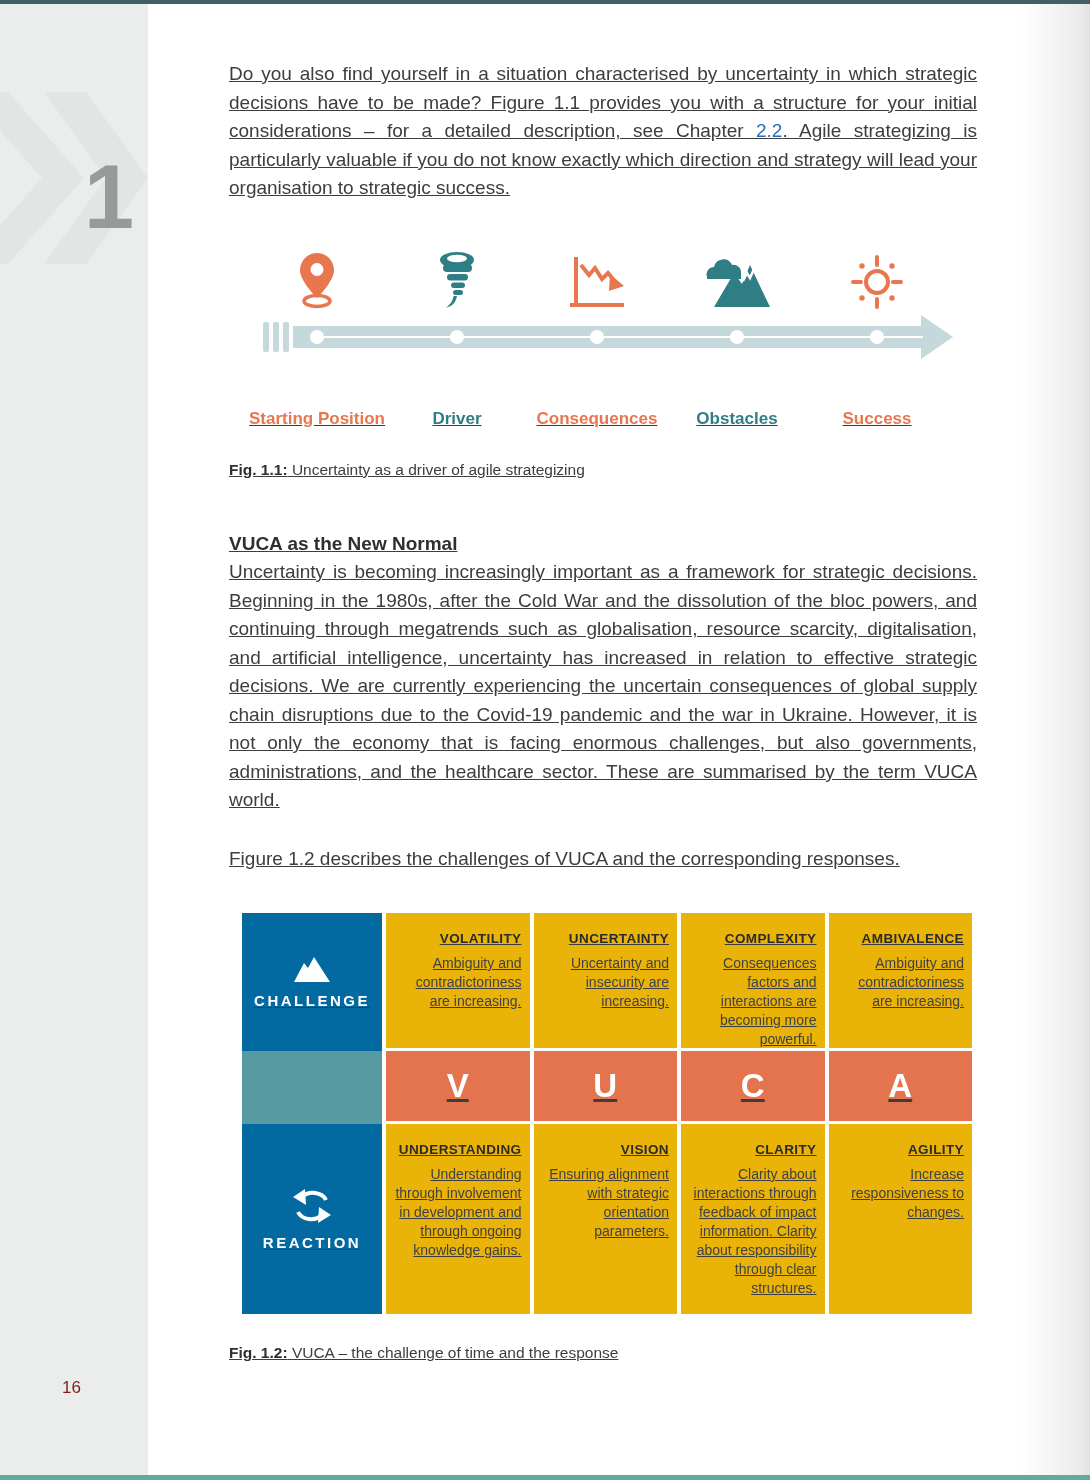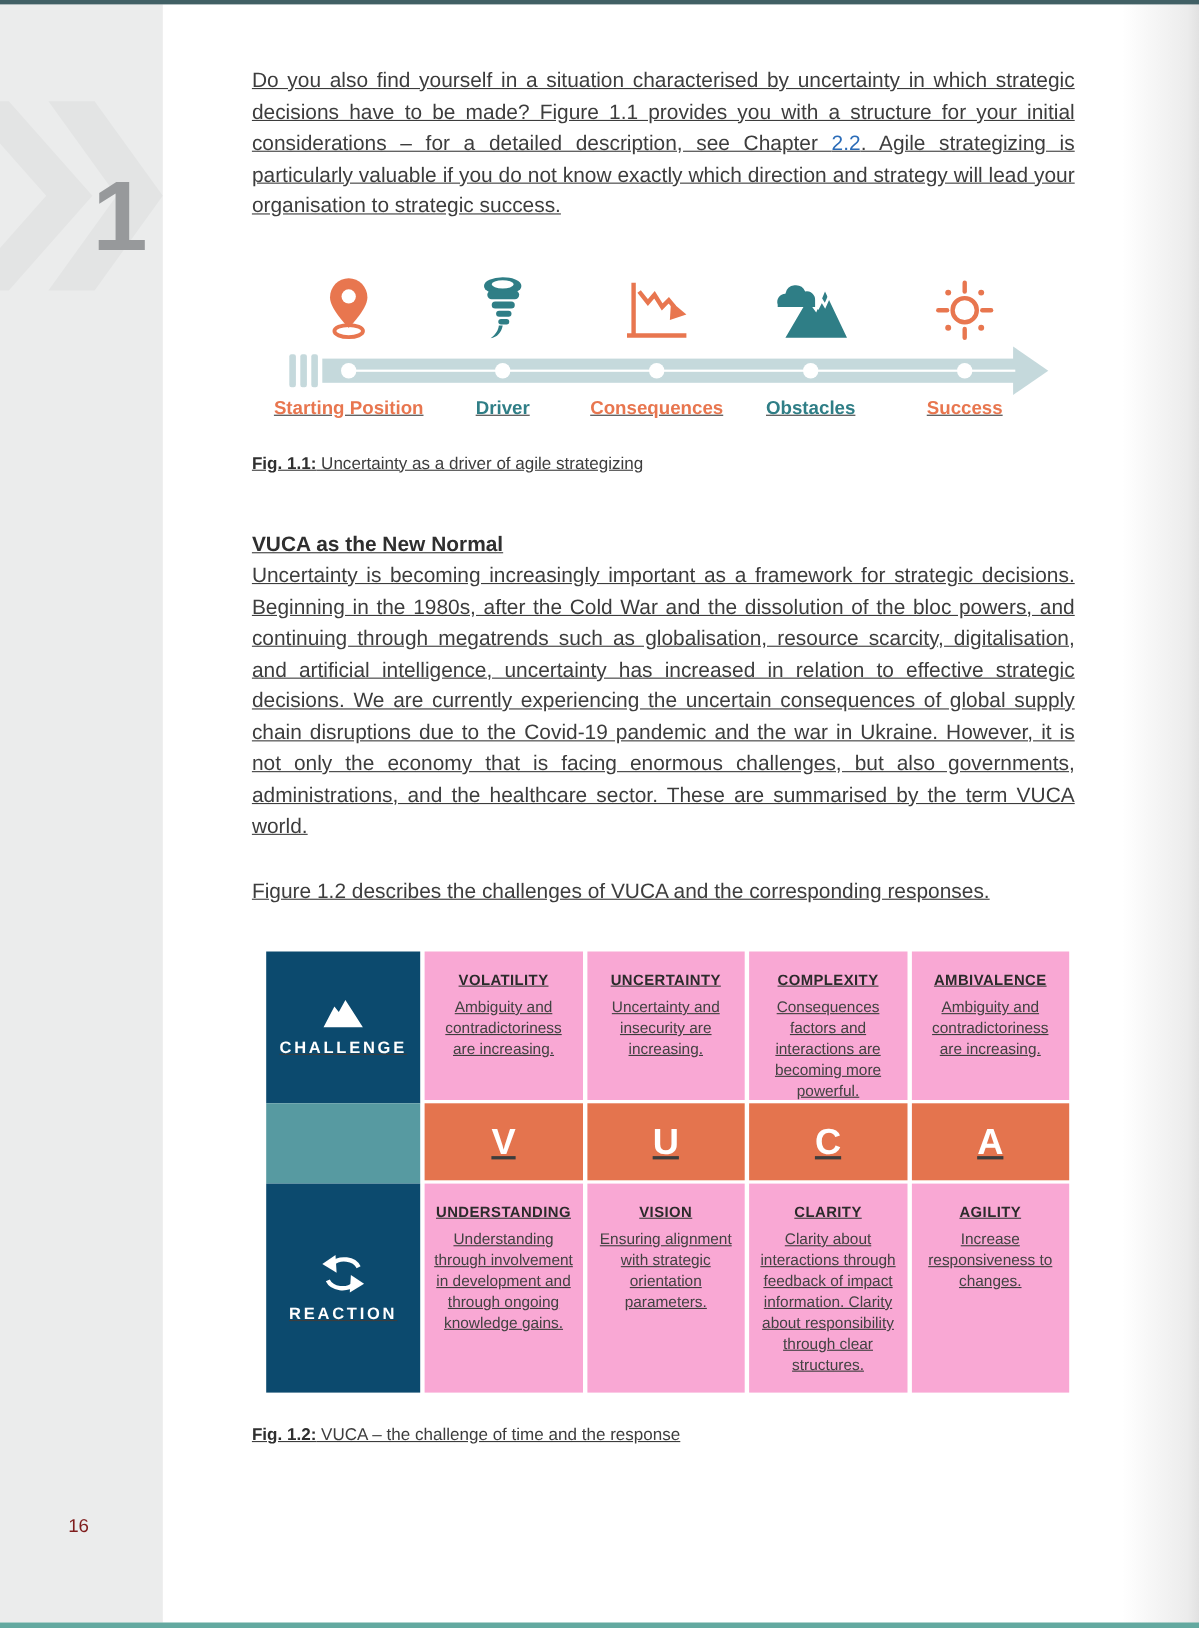--- a/index.html
+++ b/index.html
@@ -30,30 +30,30 @@
   .icons-row{display:flex;padding-left:18px;}
   .icon-slot{width:140px;height:64px;display:flex;justify-content:center;align-items:flex-end;}
   .timeline{position:relative;height:44px;margin-top:6px;}
   .tl-bar{position:absolute;top:7px;width:6px;height:30px;border-radius:2px;background:#c5d9dc;}
   .tl-shaft{position:absolute;left:64px;right:54px;top:11px;height:22px;background:#c5d9dc;}
   .tl-head{position:absolute;right:24px;top:0;width:0;height:0;
     border-left:32px solid #c5d9dc;border-top:22px solid transparent;border-bottom:22px solid transparent;}
   .tl-line{position:absolute;left:88px;width:606px;top:21px;height:2px;background:#ffffff;}
   .tl-dot{position:absolute;top:15px;width:14px;height:14px;border-radius:50%;background:#ffffff;}
   .labels-row{display:flex;padding-left:18px;margin-top:2px;}
-  .step-label{width:140px;text-align:center;font-weight:bold;font-size:17px;}
+  .step-label{width:140px;text-align:center;font-weight:bold;font-size:17px;margin-top:48px;}
   .c-orange{color:#e8764f;} .c-teal{color:#2f7e86;}
   
   .vuca-table{display:grid;grid-template-columns:140px 1fr 1fr 1fr 1fr;grid-template-rows:135px 70px 190px;
     gap:3px 4px;width:730px;margin:40px 0 0 13px;}
-  .cell-teal{background:#0c4a6e;color:#fff;display:flex;flex-direction:column;align-items:center;justify-content:center;gap:10px;}
+  .cell-teal{background:#0369a1;color:#fff;display:flex;flex-direction:column;align-items:center;justify-content:center;gap:10px;}
   .fill-down{margin-bottom:-3px;}
   .cell-teal-light{background:#579aa1;}
   .hdr-label{font-size:15px;font-weight:bold;letter-spacing:2.5px;}
-  .cell-grey{background:#f9a8d4;padding:18px 8px 0 8px;text-align:center;}
+  .cell-grey{background:#eab308;padding:18px 8px 0 8px;text-align:right;}
   .cell-title{font-weight:bold;font-size:13.5px;letter-spacing:0.4px;color:#2b2b2b;margin-bottom:8px;}
   .cell-text{font-size:14px;line-height:19px;color:#424242;}
   .cell-orange{background:#e4744e;color:#fff;display:flex;align-items:center;justify-content:center;
     font-size:33px;font-weight:bold;}
 </style>
 </head>
 <body>
 
 <div class="top-border"></div>
 

